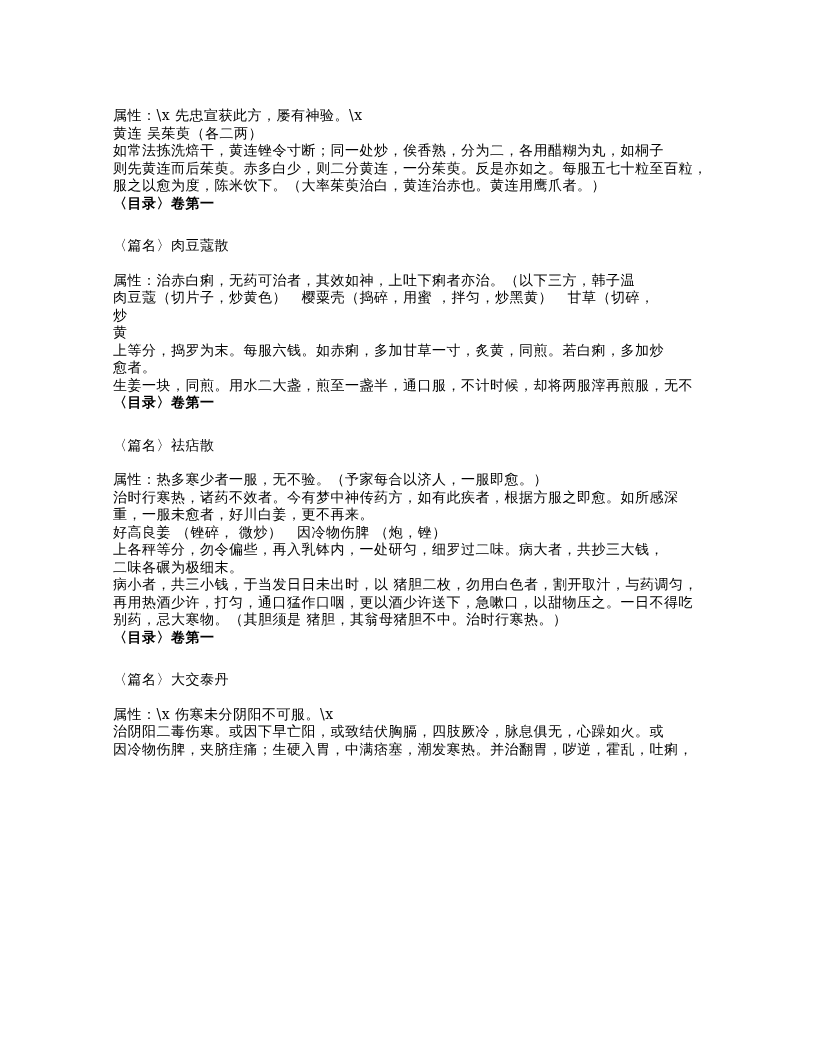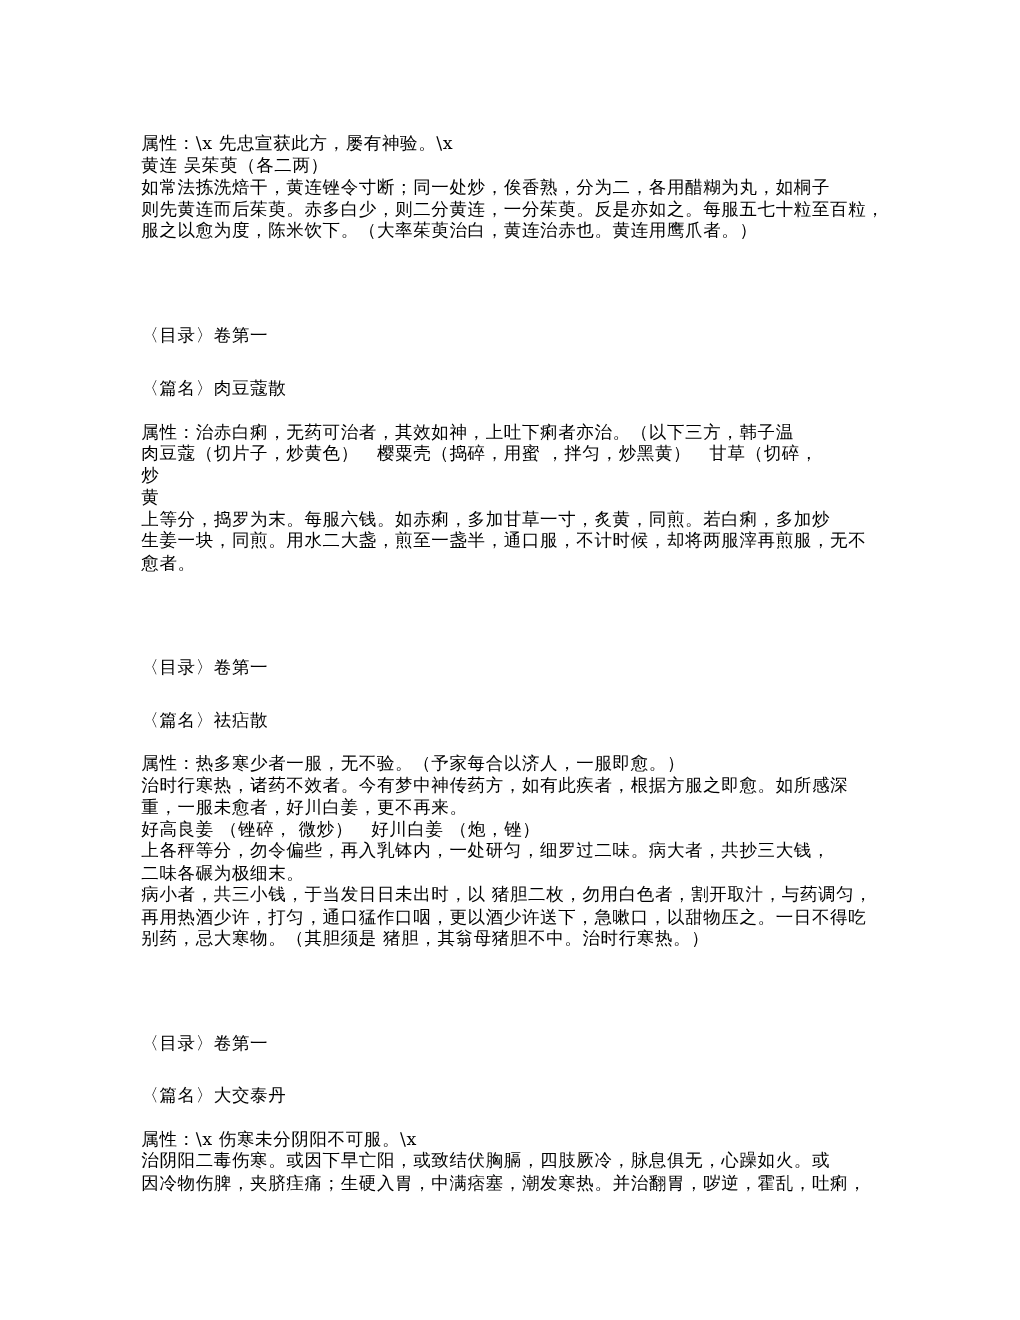--- a/index.html
+++ b/index.html
@@ -22,21 +22,21 @@
     left: 113px;
     width: 596px;
   }
   .line {
     font-size: 14px;
     line-height: 17.5px;
     white-space: pre-wrap;
     letter-spacing: 0.5px;
   }
   .catalog {
-    margin-top: 66px;
+    font-weight: bold;
   }
   .title {
     margin-top: 25px;
   }
   .para-start {
     margin-top: 17px;
   }
 </style>
 </head>
 <body>
@@ -54,33 +54,33 @@
 
     <div>
       <div class="line catalog">〈目录〉卷第一</div>
       <div class="line title">〈篇名〉肉豆蔻散</div>
       <div class="para-start">
         <div class="line">属性：治赤白痢，无药可治者，其效如神，上吐下痢者亦治。（以下三方，韩子温</div>
         <div class="line">肉豆蔻（切片子，炒黄色）　樱粟壳（捣碎，用蜜 ，拌匀，炒黑黄）　甘草（切碎，</div>
         <div class="line">炒</div>
         <div class="line">黄</div>
         <div class="line">上等分，捣罗为末。每服六钱。如赤痢，多加甘草一寸，炙黄，同煎。若白痢，多加炒</div>
+        <div class="line">愈者。</div>
         <div class="line">生姜一块，同煎。用水二大盏，煎至一盏半，通口服，不计时候，却将两服滓再煎服，无不</div>
-        <div class="line">愈者。</div>
       </div>
     </div>
 
     <div>
       <div class="line catalog">〈目录〉卷第一</div>
       <div class="line title">〈篇名〉祛痁散</div>
       <div class="para-start">
         <div class="line">属性：热多寒少者一服，无不验。（予家每合以济人，一服即愈。）</div>
         <div class="line">治时行寒热，诸药不效者。今有梦中神传药方，如有此疾者，根据方服之即愈。如所感深</div>
         <div class="line">重，一服未愈者，好川白姜，更不再来。</div>
-        <div class="line">好高良姜 （锉碎， 微炒）　好川白姜 （炮，锉）</div>
+        <div class="line">好高良姜 （锉碎， 微炒）　因冷物伤脾 （炮，锉）</div>
         <div class="line">上各秤等分，勿令偏些，再入乳钵内，一处研匀，细罗过二味。病大者，共抄三大钱，</div>
         <div class="line">二味各碾为极细末。</div>
         <div class="line">病小者，共三小钱，于当发日日未出时，以 猪胆二枚，勿用白色者，割开取汁，与药调匀，</div>
         <div class="line">再用热酒少许，打匀，通口猛作口咽，更以酒少许送下，急嗽口，以甜物压之。一日不得吃</div>
         <div class="line">别药，忌大寒物。（其胆须是 猪胆，其翁母猪胆不中。治时行寒热。）</div>
       </div>
     </div>
 
     <div>
       <div class="line catalog">〈目录〉卷第一</div>

